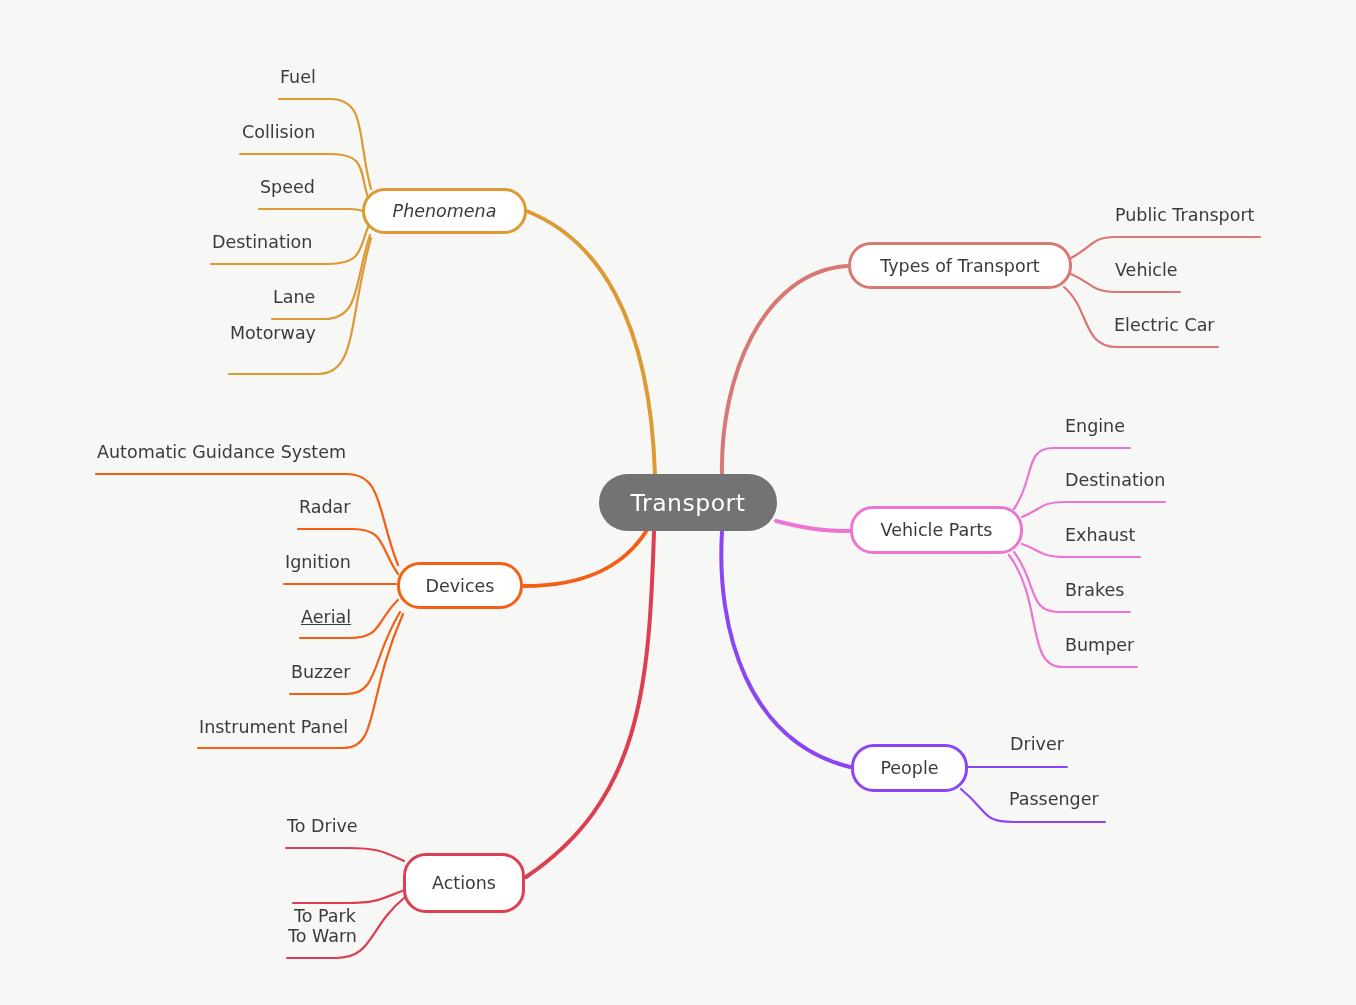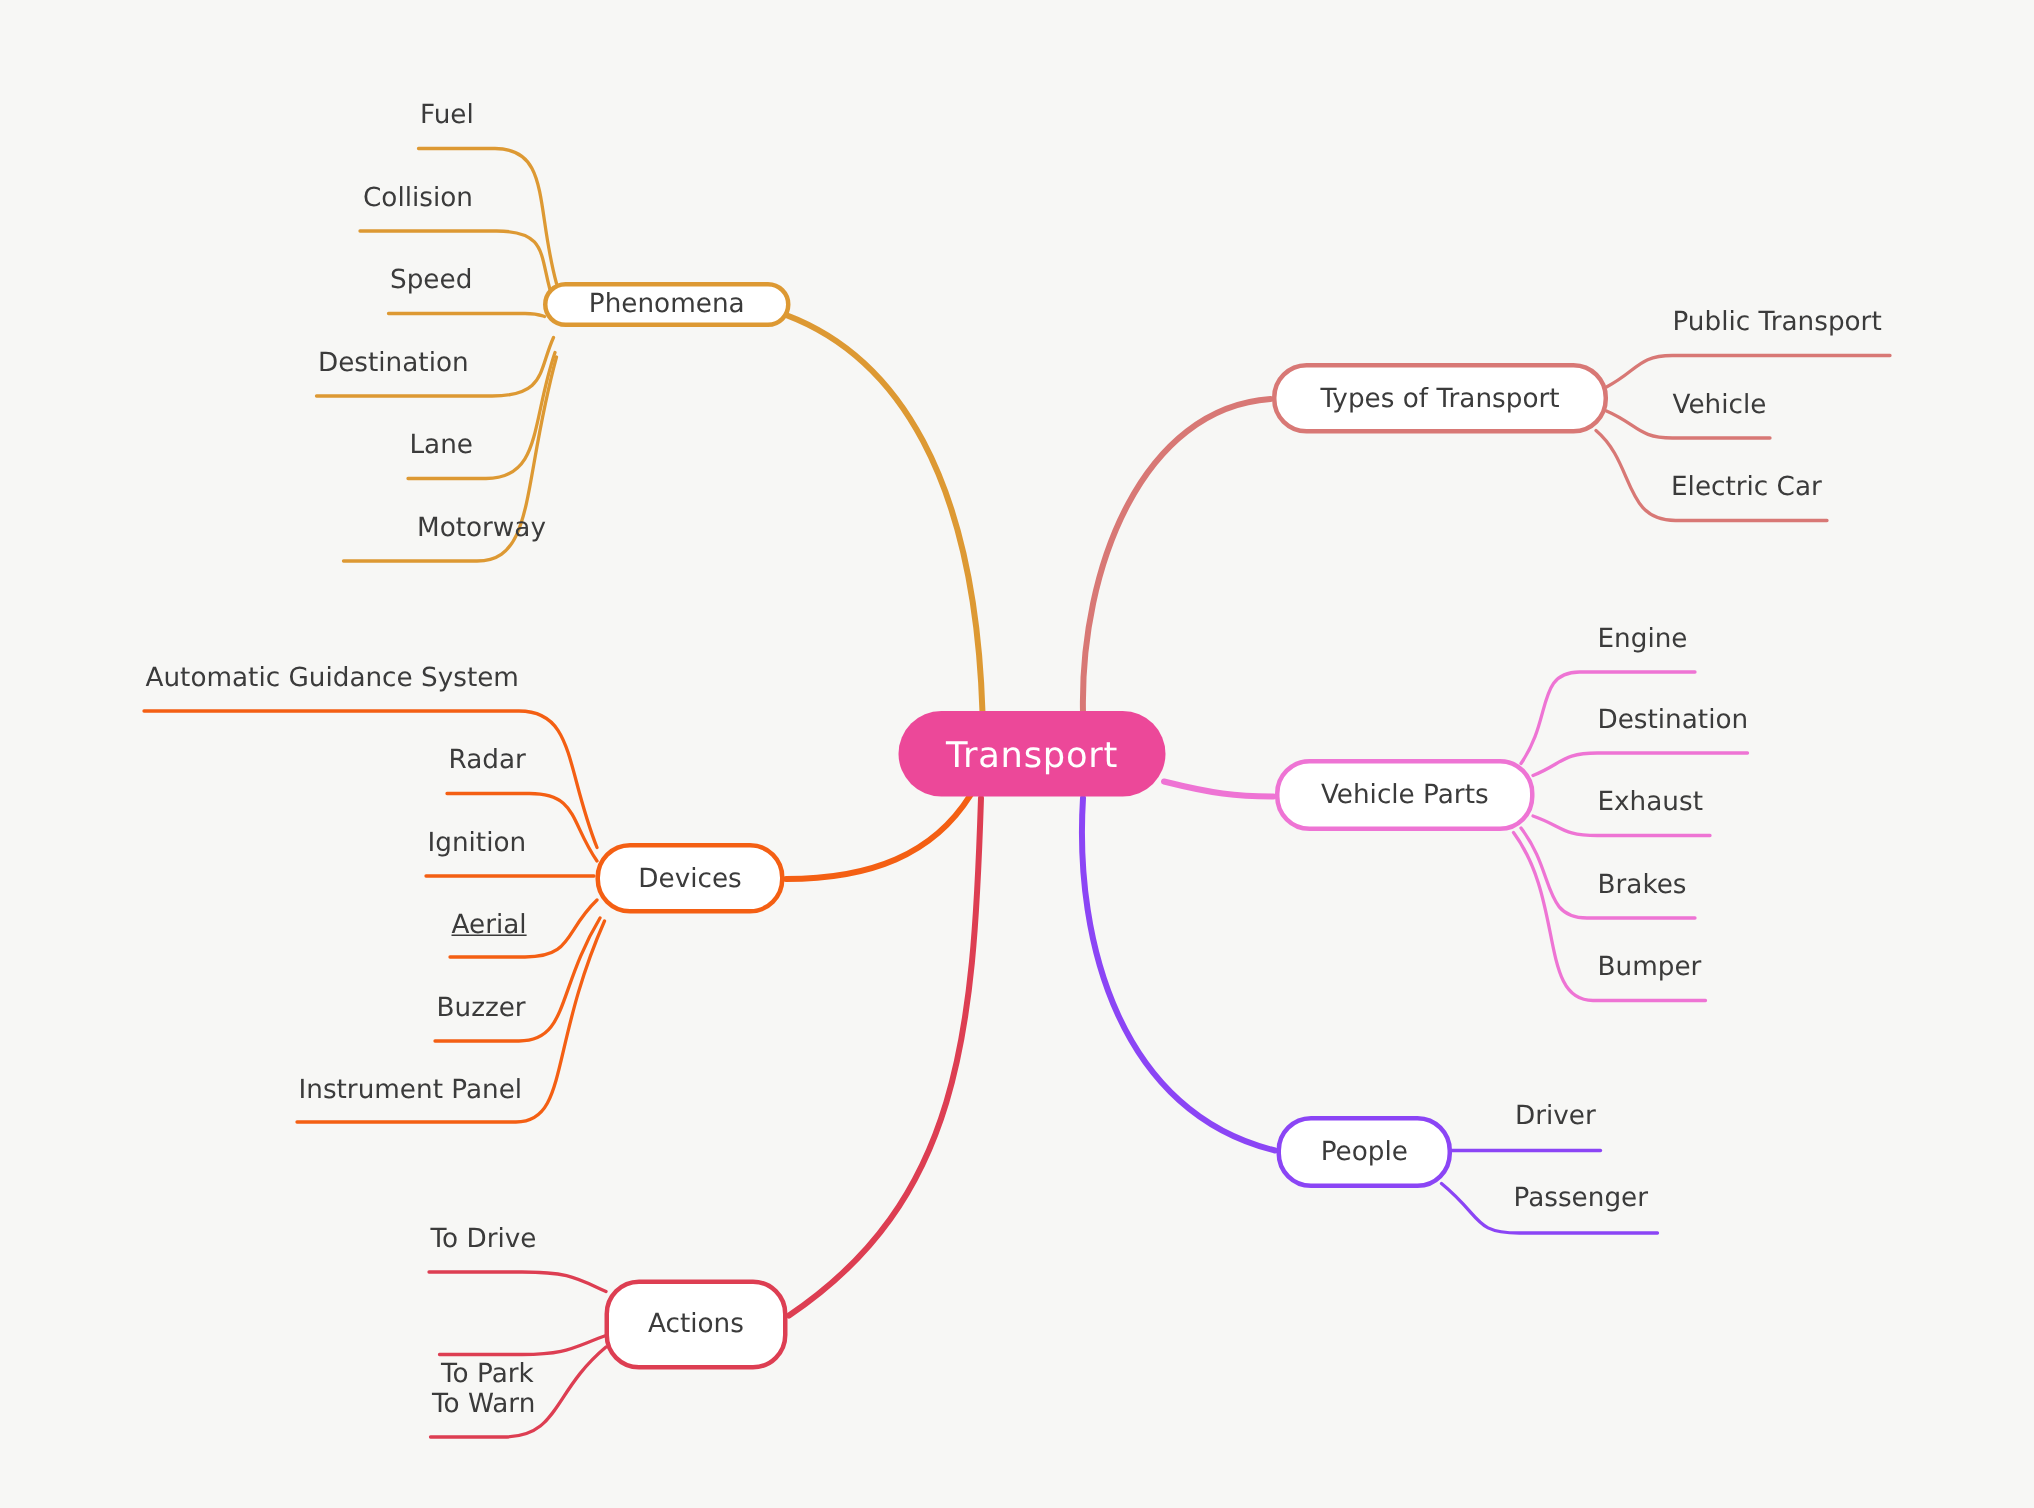--- a/index.html
+++ b/index.html
@@ -87,40 +87,40 @@
       <path d="M1009 555 C1043 601 1026 667 1062 667 H1137"></path>
     </g>
 
     <g stroke-width="2.2" stroke="#8B45F5">
       <path stroke-width="4" d="M722 532 C716 630 748 742 850 767"></path>
       <path d="M967 767 H1067"></path>
       <path d="M961 789 C989 812 982 822 1013 822 H1105"></path>
     </g>
   </svg>
 
-  <div class="pill" style="left: 362px; top: 188px; width: 165px; height: 30px; border-color: rgb(221, 153, 51);">Phenomena</div>
+  <div class="pill" style="left: 362px; top: 188px; width: 165px; height: 46px; border-color: rgb(221, 153, 51); font-style: italic;">Phenomena</div>
 
   <div class="pill" style="left: 397px; top: 562px; width: 126px; height: 47px; border-color: rgb(244, 95, 19);">Devices</div>
 
   <div class="pill" style="left: 403px; top: 853px; width: 122px; height: 60px; border-color: rgb(221, 62, 82);">Actions</div>
 
   <div class="pill" style="left: 848px; top: 242px; width: 224px; height: 47px; border-color: rgb(216, 120, 117);">Types of Transport</div>
 
   <div class="pill" style="left: 851px; top: 744px; width: 117px; height: 48px; border-color: rgb(139, 69, 245);">People</div>
 
   <div class="pill" style="left: 850px; top: 506px; width: 173px; height: 48px; border-color: rgb(238, 116, 212);">Vehicle Parts</div>
 
-  <div class="pill central" style="left: 599px; top: 474px; width: 178px; height: 57px; background-color: #ec4899; color: rgb(255, 255, 255);">Transport</div>
+  <div class="pill central" style="left: 599px; top: 474px; width: 178px; height: 57px; background-color: #737373; color: rgb(255, 255, 255);">Transport</div>
 
   <div class="leaf-label" style="left:280px;top:66px;">Fuel</div>
   <div class="leaf-label" style="left:242px;top:121px;">Collision</div>
   <div class="leaf-label" style="left:260px;top:176px;">Speed</div>
   <div class="leaf-label" style="left:212px;top:231px;">Destination</div>
   <div class="leaf-label" style="left:273px;top:286px;">Lane</div>
-  <div class="leaf-label" style="left:230px;top:341px;margin-left:48px;">Motorway</div>
+  <div class="leaf-label" style="left:230px;top:322px;">Motorway</div>
 
   <div class="leaf-label" style="left:97px;top:441px;">Automatic Guidance System</div>
   <div class="leaf-label" style="left:299px;top:496px;">Radar</div>
   <div class="leaf-label" style="left:285px;top:551px;">Ignition</div>
   <div class="leaf-label" style="left:301px;top:606px;text-decoration:underline;">Aerial</div>
   <div class="leaf-label" style="left:291px;top:661px;">Buzzer</div>
   <div class="leaf-label" style="left:199px;top:716px;">Instrument Panel</div>
 
   <div class="leaf-label" style="left:287px;top:815px;">To Drive</div>
   <div class="leaf-label" style="left:294px;top:870px;margin-top:35px;">To Park</div>

